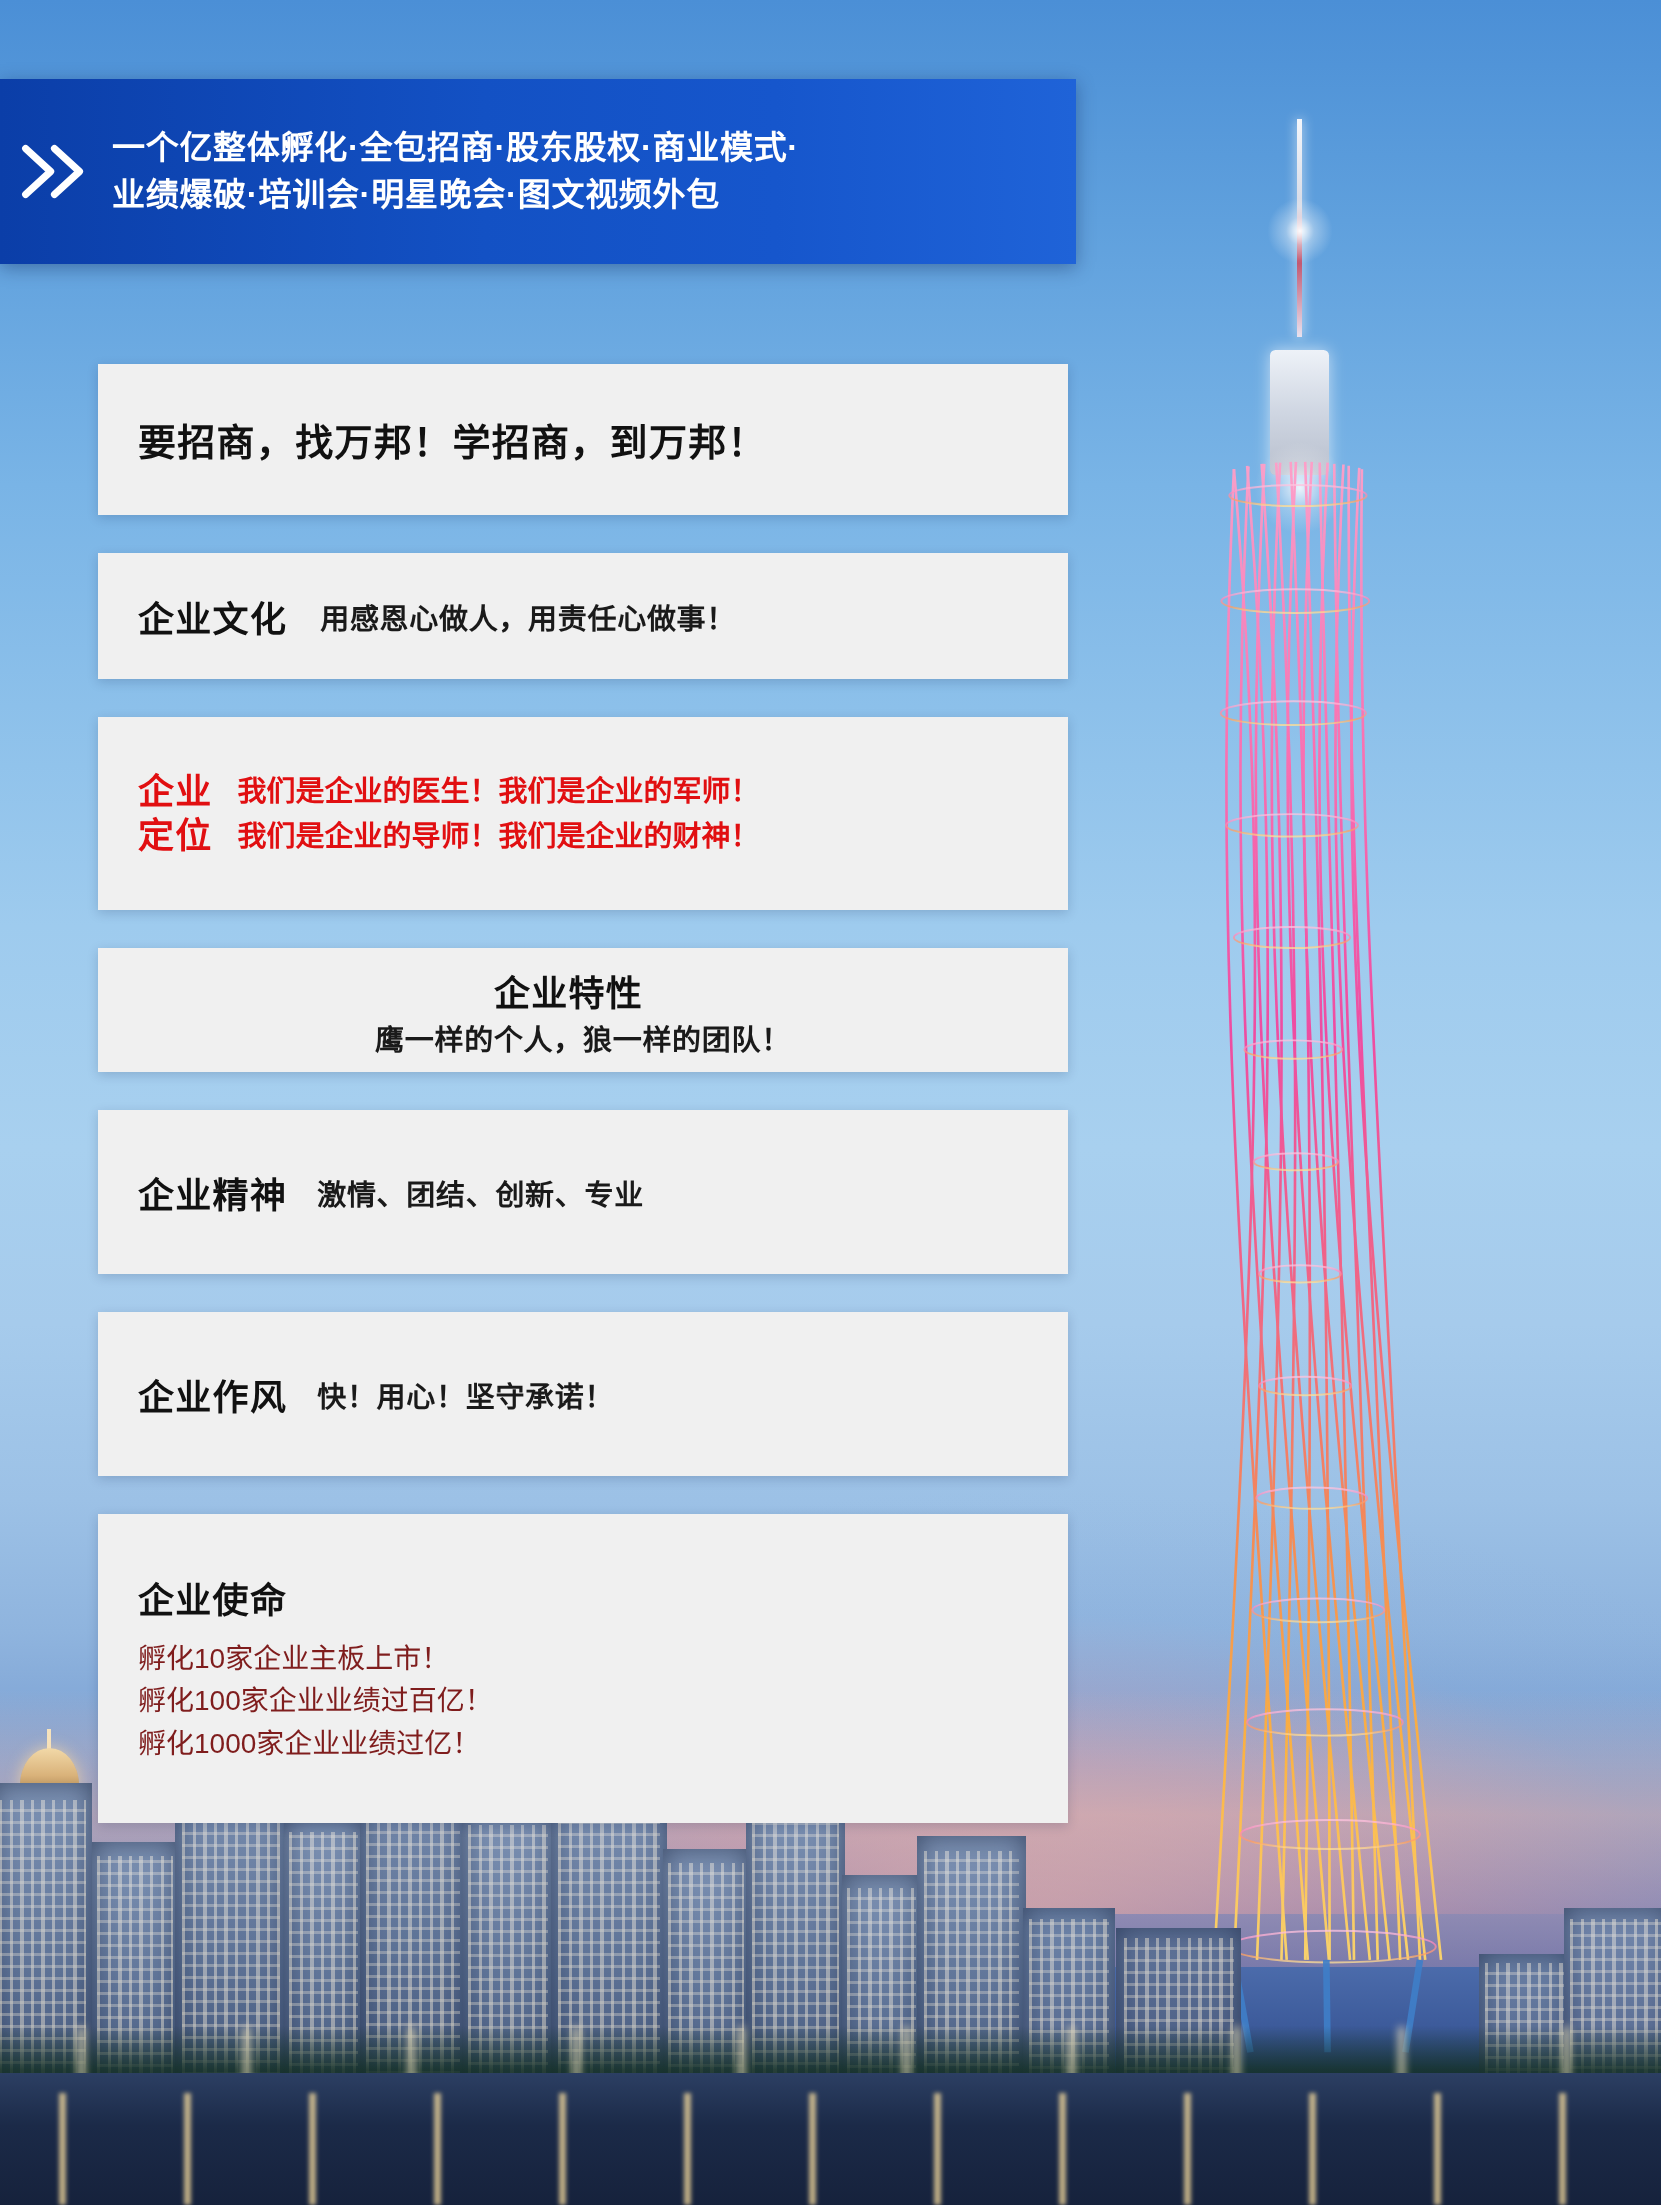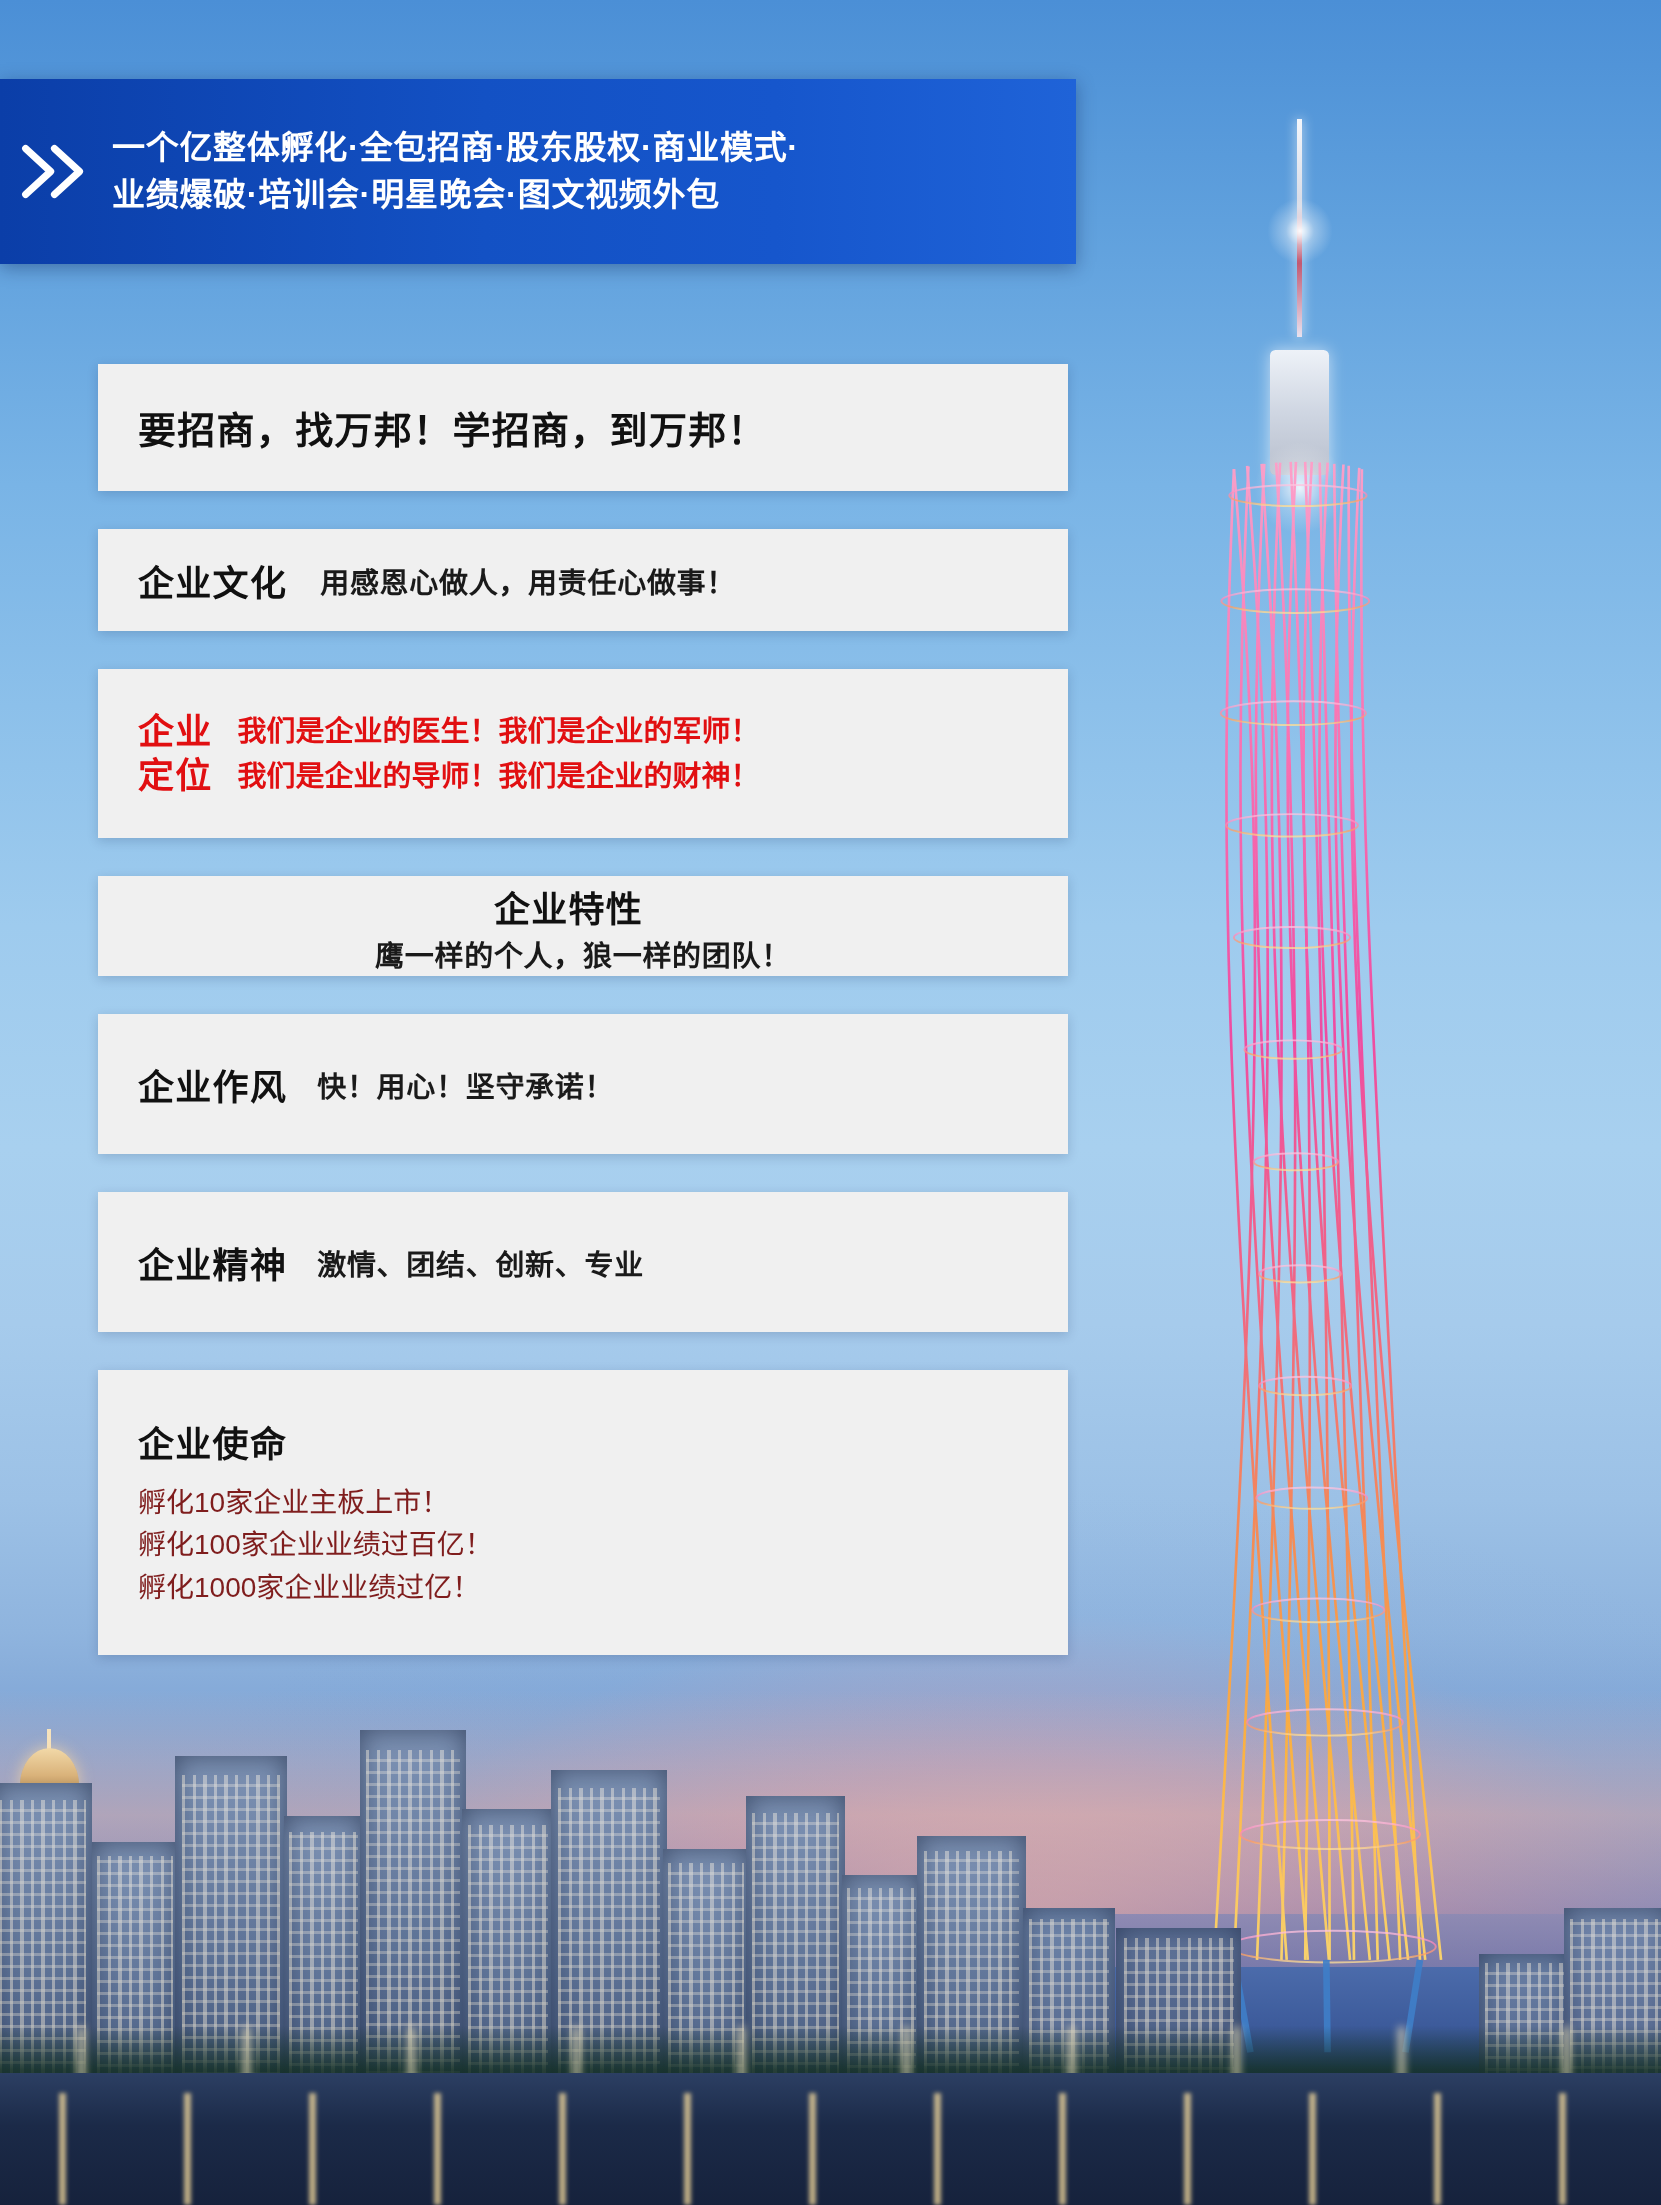--- a/index.html
+++ b/index.html
@@ -204,21 +204,21 @@
 
   .cards {
     position: absolute;
     left: 98px;
     top: 364px;
     width: 970px;
   }
   .card {
     background: #f0f0f0;
     margin-bottom: 38px;
-    padding: 4px 40px;
+    padding: 16px 40px;
     display: flex;
     align-items: center;
     box-shadow: 0 2.6px 10.6px rgba(10,30,70,0.18);
   }
   .card .title {
     font-size: 36px;
     font-weight: bold;
     color: #111111;
     white-space: nowrap;
     letter-spacing: 1.3px;
@@ -426,28 +426,28 @@
         <div>我们是企业的医生！我们是企业的军师！</div>
         <div>我们是企业的导师！我们是企业的财神！</div>
       </div>
     </div>
 
     <div class="card card-trait">
       <span class="title">企业特性</span>
       <span class="desc">鹰一样的个人，狼一样的团队！</span>
     </div>
 
+    <div class="card card-spirit">
+      <span class="title">企业精神</span>
+      <span class="desc">激情、团结、创新、专业</span>
+    </div>
+
     <div class="card card-style">
       <span class="title">企业作风</span>
       <span class="desc">快！用心！坚守承诺！</span>
-    </div>
-
-    <div class="card card-spirit">
-      <span class="title">企业精神</span>
-      <span class="desc">激情、团结、创新、专业</span>
     </div>
 
     <div class="card card-mission">
       <span class="title">企业使命</span>
       <div class="mission-line">孵化10家企业主板上市！</div>
       <div class="mission-line">孵化100家企业业绩过百亿！</div>
       <div class="mission-line">孵化1000家企业业绩过亿！</div>
     </div>
 
   </div>

